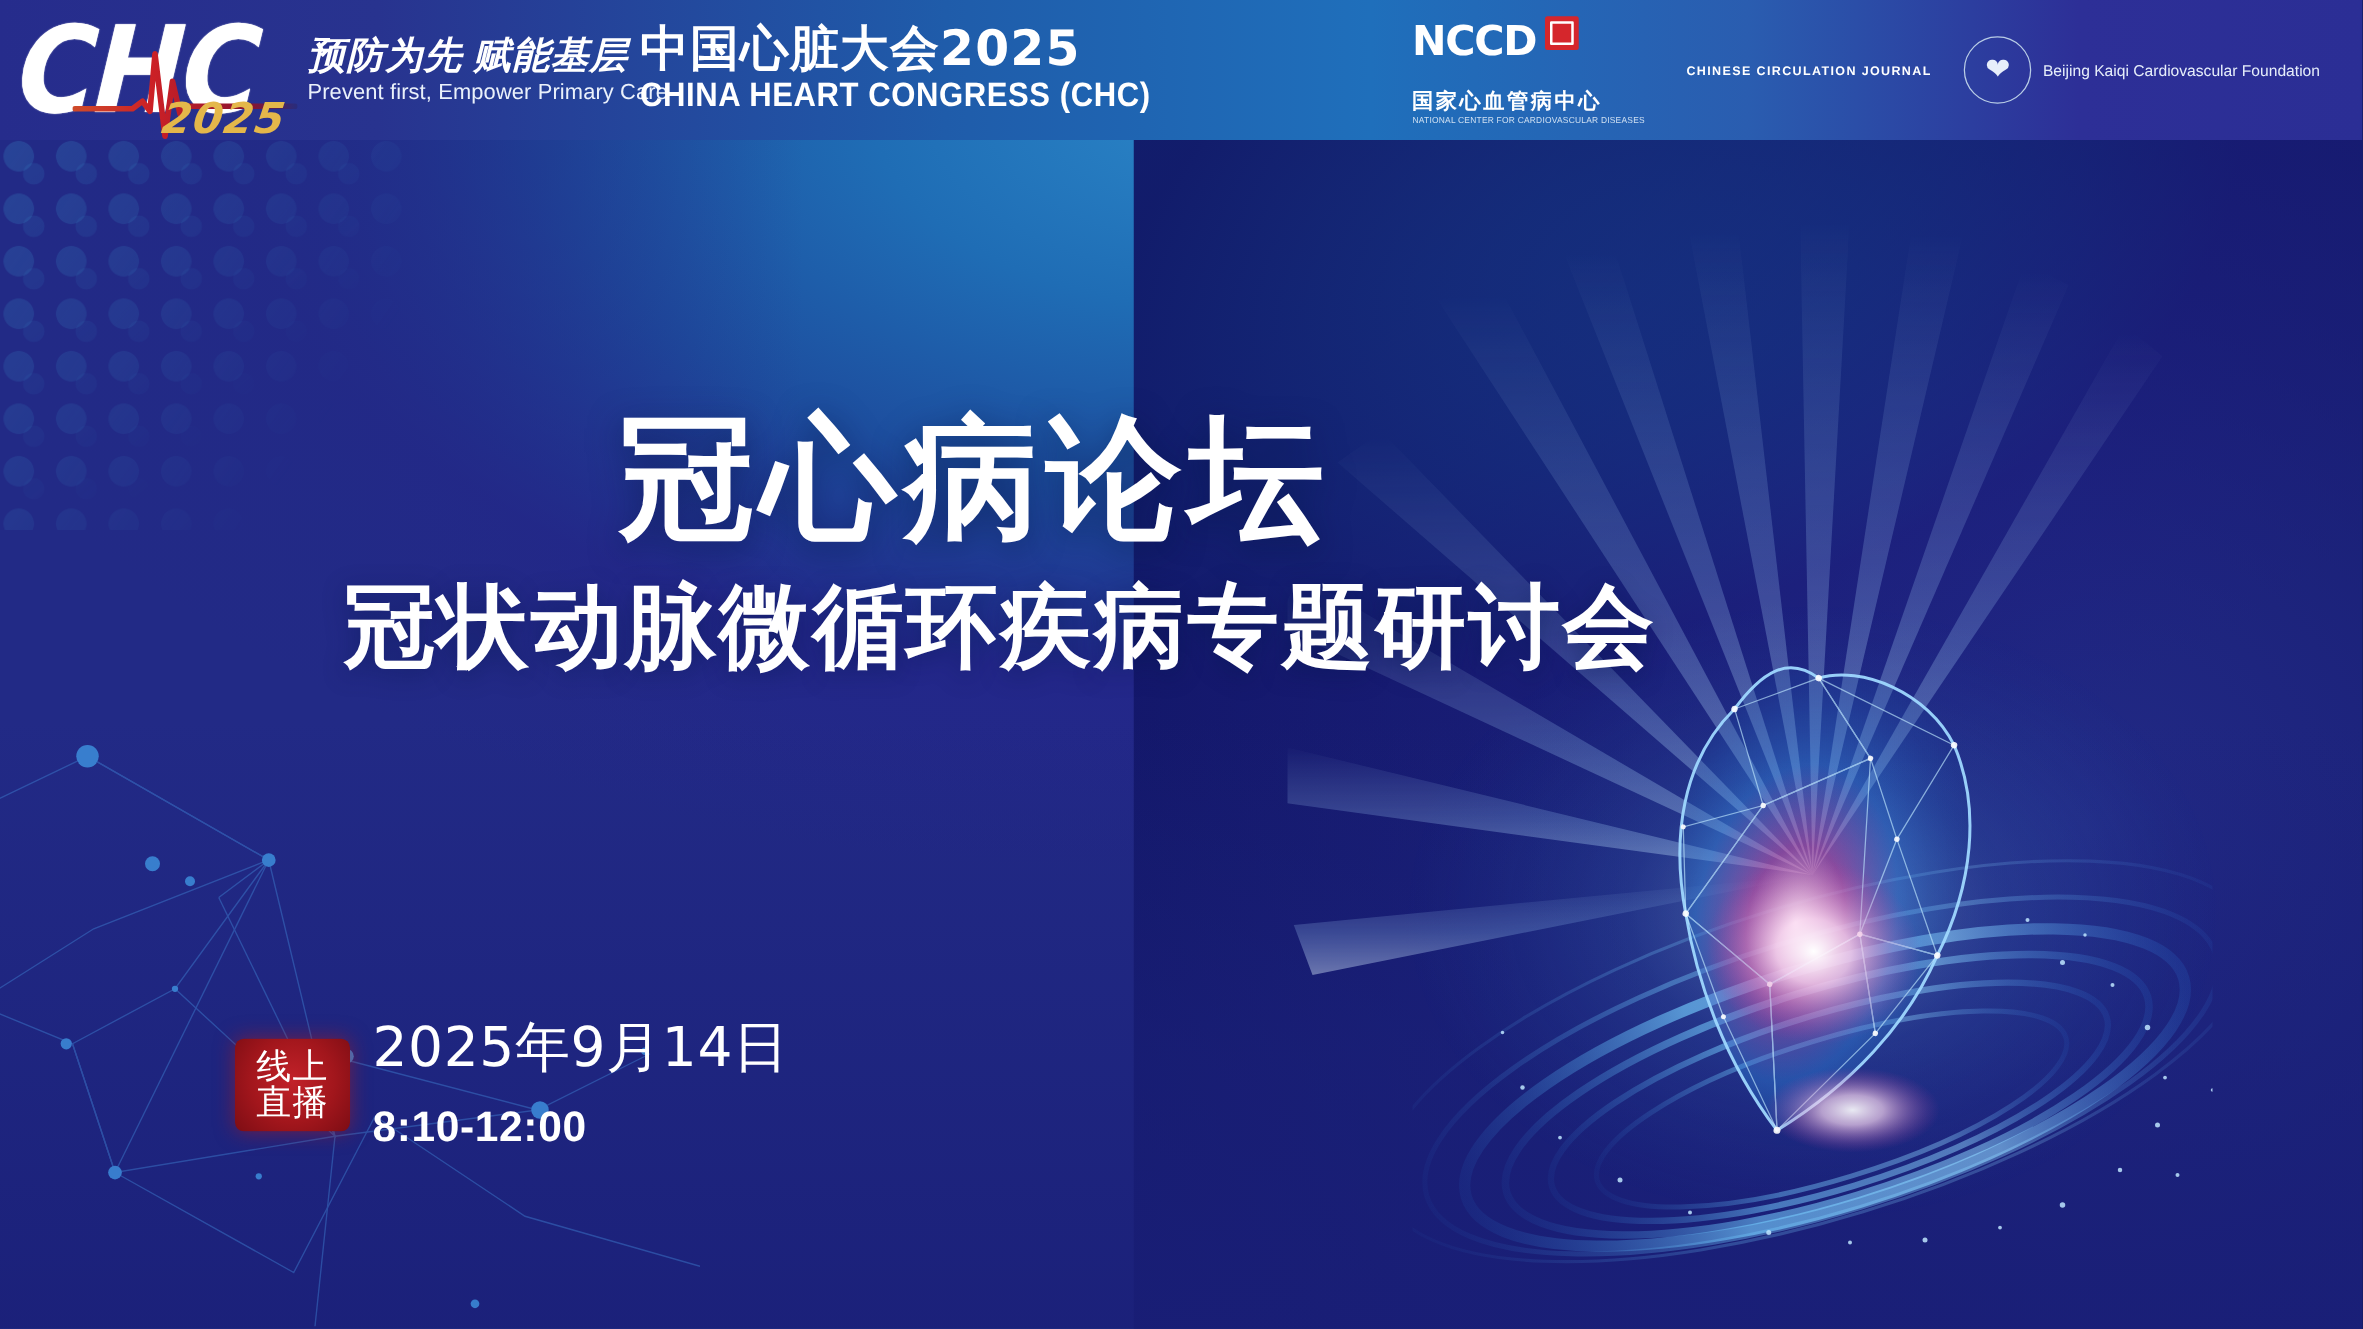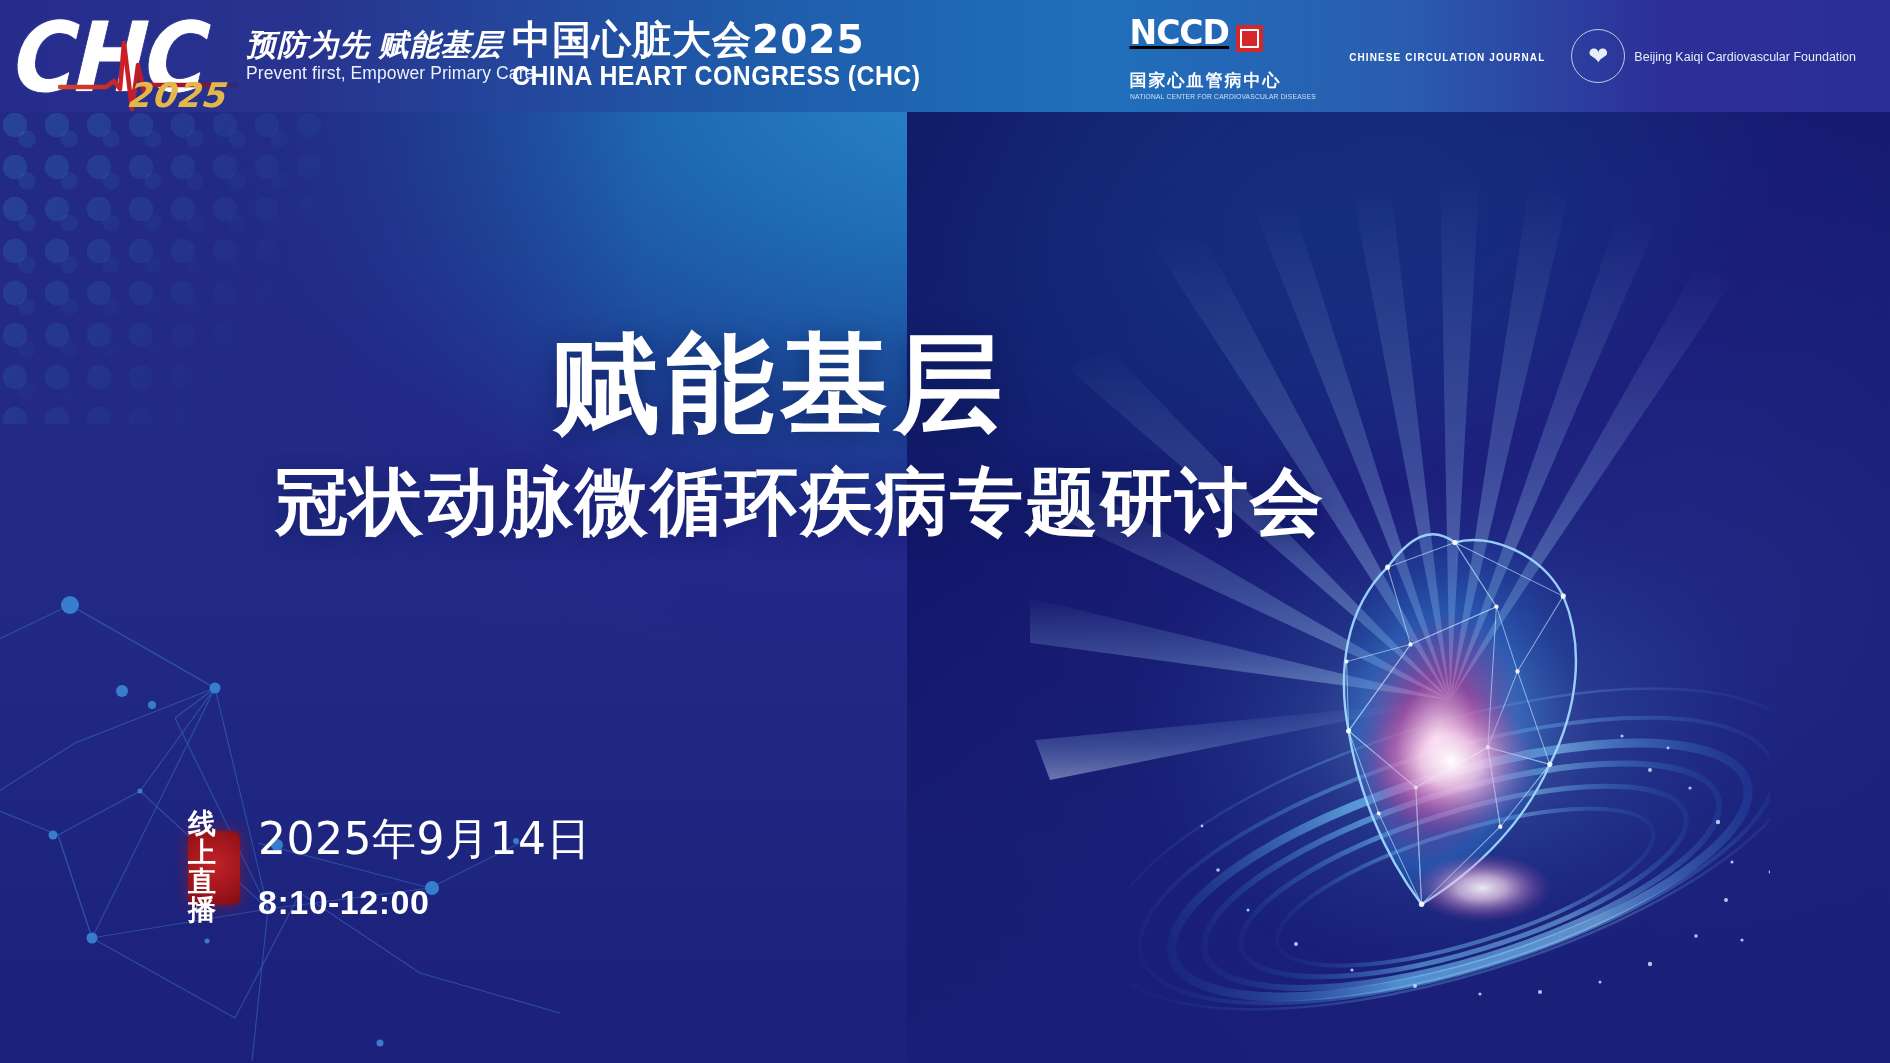--- a/index.html
+++ b/index.html
@@ -107,21 +107,21 @@
   }
   .congress-en{
     font-size:27px; font-weight:700; color:#fff; letter-spacing:.5px; margin-top:1px;
     white-space:nowrap; transform:scaleX(.92); transform-origin:left center;
     font-family:"Liberation Sans", sans-serif;
   }
 
   .org-logos{ margin-left:auto; display:flex; align-items:center; gap:26px; padding-right:34px; }
 
   .nccd{ position:relative; text-align:left; }
-  .nccd-top{ display:flex; align-items:flex-end; gap:7px;text-decoration:underline; }
+  .nccd-top{ display:flex; align-items:flex-start; gap:7px; }
   .nccd-letters{ font-size:33px; font-weight:900; color:#fff; letter-spacing:-1px; font-family:"DejaVu Sans",sans-serif; }
   .nccd-seal{
     width:27px; height:27px; background:#d5262c; position:relative; border-radius:2px;
   }
   .nccd-seal::after{
     content:""; position:absolute; inset:4px;
     border:2px solid #fff; border-radius:1px;
   }
   .nccd-cn{ font-size:17px; color:#fff; letter-spacing:2px; font-weight:700; margin-top:17px; font-family:"DejaVu Sans",sans-serif; }
   .nccd-en{ font-size:7px; color:#cfe0f2; letter-spacing:.2px; margin-top:1px; white-space:nowrap; transform:scaleX(.96); transform-origin:left; }
@@ -153,25 +153,25 @@
     font-size:73px; font-weight:700; color:#fff; letter-spacing:2px;
     font-family:"DejaVu Sans","Liberation Sans",sans-serif;
     line-height:1.05;
     text-shadow:0 4px 20px rgba(5,20,70,.45);
     margin-left:40px;
   }
 
   
   .datebar{ position:absolute; left:188px; top:812px; display:flex; align-items:center; gap:18px; }
   .live-badge{
-    width:52px; height:74px; border-radius:7px;
+    width:92px; height:74px; border-radius:7px;
     background:radial-gradient(circle at 50% 45%, #c22229 0%, #a2161c 55%, #7d0d14 100%);
     box-shadow:0 0 16px rgba(180,25,30,.55);
     display:flex; flex-direction:column; align-items:center; justify-content:center;
-    color:#fff; font-weight:700; line-height:1.02;
+    color:#fff; font-weight:400; line-height:1.02;
     font-family:"DejaVu Sans","Liberation Sans",sans-serif;
   }
   .live-badge span{ font-size:28px; letter-spacing:1px; }
   .datetext{ color:#fff; }
   .datetext .d1{ font-size:44px; font-weight:400; letter-spacing:.5px; line-height:1.22;
     font-family:"DejaVu Sans","Liberation Sans",sans-serif; }
   .datetext .d2{ font-size:34px; font-weight:700; letter-spacing:.5px; line-height:1.22;
     font-family:"Liberation Sans", sans-serif;margin-top:16px; }
 </style>
 </head>
@@ -389,21 +389,21 @@
         </div>
         <div class="kaiqi-txt">
           <div class="kaiqi-en">Beijing Kaiqi Cardiovascular Foundation</div>
         </div>
       </div>
 
     </div>
   </div>
 
   <div class="title-block">
-    <div class="main-title">赋能基层</div>
+    <div class="main-title">冠心病论坛</div>
     <div class="sub-title">冠状动脉微循环疾病专题研讨会</div>
   </div>
 
   <div class="datebar">
     <div class="live-badge">
       <span>线上</span>
       <span>直播</span>
     </div>
     <div class="datetext">
       <div class="d1">2025年9月14日</div>

